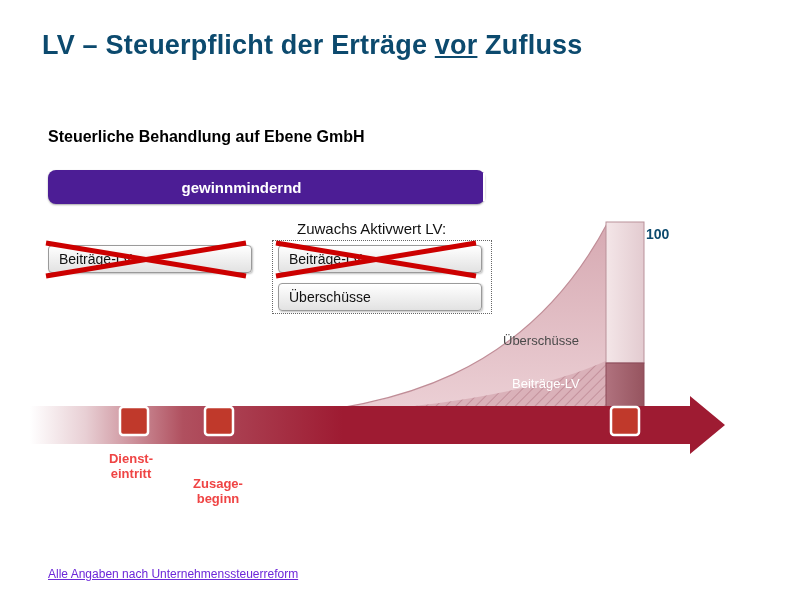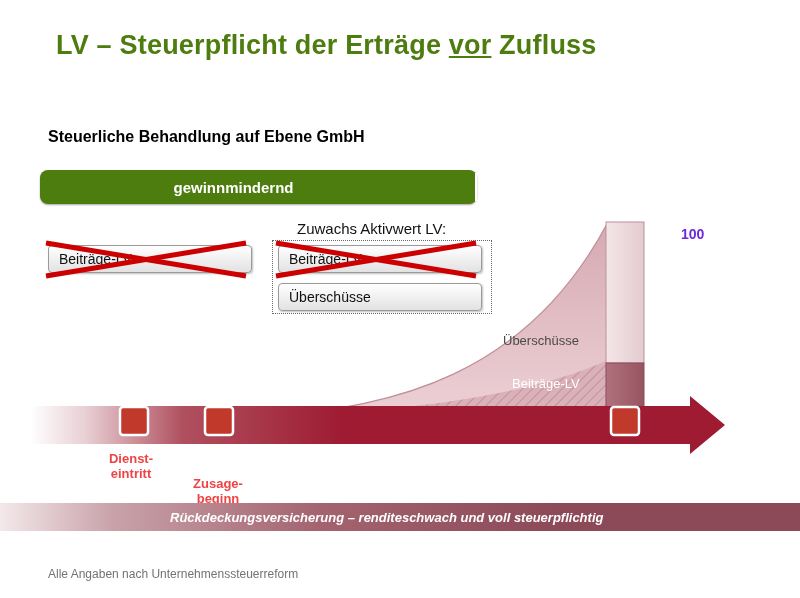--- a/index.html
+++ b/index.html
@@ -7,37 +7,37 @@
     width:800px;height:598px;
     background:#ffffff;
     font-family:"Liberation Sans", sans-serif;
     position:relative;
     overflow:hidden;
   }
   .slide{position:absolute;inset:0;}
 
   
   .title{
-    position:absolute;left:56px;top:30px;
-    font-size:27px;font-weight:bold;color:#4d7c0f;
+    position:absolute;left:42px;top:30px;
+    font-size:27px;font-weight:bold;color:#0c4a6e;
     letter-spacing:.2px;white-space:nowrap;
   }
   .title .u{text-decoration:underline;}
 
   
   .subtitle{
     position:absolute;left:48px;top:128px;
     font-size:16px;font-weight:bold;color:#000000;
   }
 
   
   .pillbar{
-    position:absolute;left:40px;top:170px;
+    position:absolute;left:48px;top:170px;
     width:437px;height:34px;
-    background:#4d7c0f;
+    background:#4c1d95;
     border-radius:8px;
     display:flex;
     box-shadow:0 1px 2px rgba(0,0,0,.35);
     gap:48px;
   }
   .pill-cell{
     flex:1;display:flex;align-items:center;justify-content:center;
     color:#ffffff;font-size:15px;font-weight:bold;
   }
   .pill-sep{
@@ -78,21 +78,21 @@
 
   
   .chart{position:absolute;left:0;top:0;width:800px;height:598px;}
 
   
   .col-label{
     position:absolute;font-size:13px;color:#ffffff;font-weight:normal;
   }
   #lbl-ueberschuesse{left:503px;top:333px;color:#4a4a4a;font-size:13px;}
   #lbl-beitraege-col{left:512px;top:376px;color:#ffffff;font-size:13px;}
-  #lbl-100{left:646px;top:226px;color:#6d28d9;font-size:14px;font-weight:bold;margin-left:35px;}
+  #lbl-100{left:646px;top:226px;color:#0c4a6e;font-size:14px;font-weight:bold;}
 
   
   .tl-label{
     position:absolute;text-align:center;font-size:13px;font-weight:bold;color:#ef4444;
     line-height:15px;
   }
   #tl-dienst{left:95px;top:451px;width:72px;}
   #tl-zusage{left:178px;top:451px;width:80px;margin-top:25px;}
   #tl-renten{left:584px;top:451px;width:84px;}
 
@@ -102,21 +102,21 @@
     background:linear-gradient(90deg,#f3e9ea 0%,#c9a2aa 14%,#a3636f 40%,#8c4a58 70%,#8c4a58 100%);
     display:flex;align-items:center;
   }
   .banner span{
     margin-left:170px;color:#ffffff;font-size:13px;font-style:italic;font-weight:bold;
   }
 
   
   .footnote{
     position:absolute;left:48px;top:567px;
-    font-size:12px;color:#737373;
+    font-size:12px;color:#6d28d9;text-decoration:underline;
   }
 </style>
 </head>
 <body>
 
 <div class="slide">
 
   <div class="title">
     <span>LV – Steuerpflicht der Erträge </span><span class="u">vor</span><span> Zufluss</span>
   </div>
@@ -194,19 +194,16 @@
 
   <div class="tl-label" id="tl-dienst">
     <div>Dienst-</div>
     <div>eintritt</div>
   </div>
   <div class="tl-label" id="tl-zusage">
     <div>Zusage-</div>
     <div>beginn</div>
   </div>
 
-  <div class="banner">
-    <span>Rückdeckungsversicherung – renditeschwach und voll steuerpflichtig</span>
-  </div>
 
   <div class="footnote">Alle Angaben nach Unternehmenssteuerreform</div>
 
 </div>
 
 </body></html>

